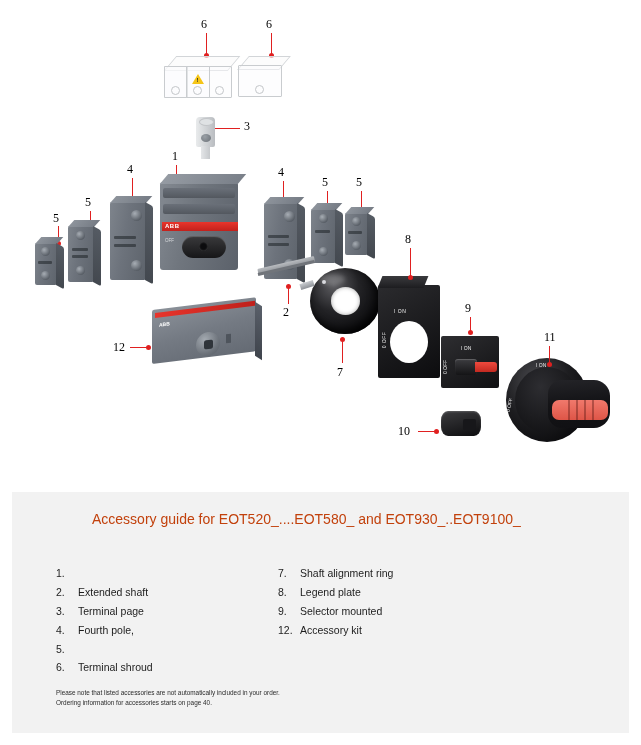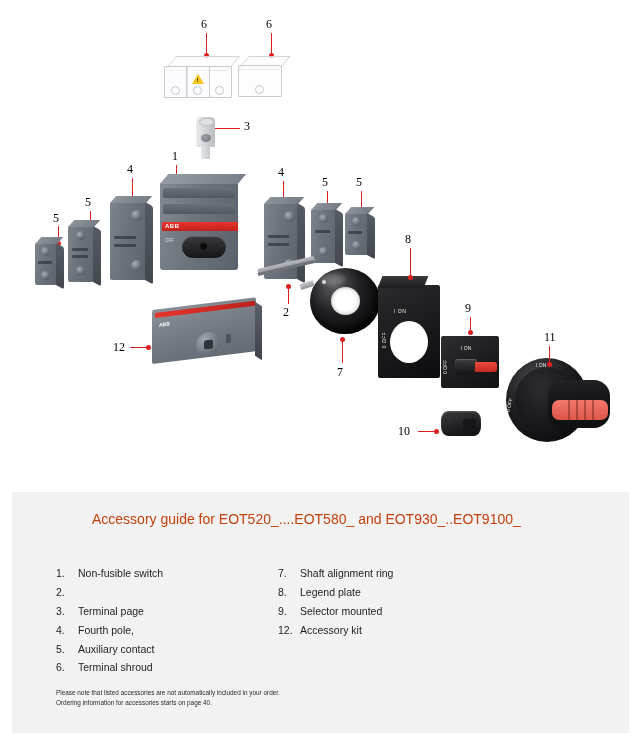--- a/index.html
+++ b/index.html
@@ -428,38 +428,37 @@
 
   <div id="panel-title">
     <div>Accessory guide for EOT520_....EOT580_ and EOT930_..EOT9100_</div>
   </div>
 
   <div class="cols">
 
     <div class="col left">
       <div class="li">
         <span class="num">1.</span>
-        <span class="txt">Non-fusible switch</span>
       </div>
       <div class="li">
         <span class="num">2.</span>
+        <span class="txt">Extended shaft</span>
       </div>
       <div class="li">
         <span class="num">3.</span>
         <span class="txt">Terminal page</span>
       </div>
       <div class="li">
         <span class="num">4.</span>
         <span class="txt">
           <span>Fourth pole,</span>
         </span>
       </div>
       <div class="li">
         <span class="num">5.</span>
-        <span class="txt">Auxiliary contact</span>
       </div>
       <div class="li">
         <span class="num">6.</span>
         <span class="txt">Terminal shroud</span>
       </div>
     </div>
 
     <div class="col right">
       <div class="li">
         <span class="num">7.</span>

